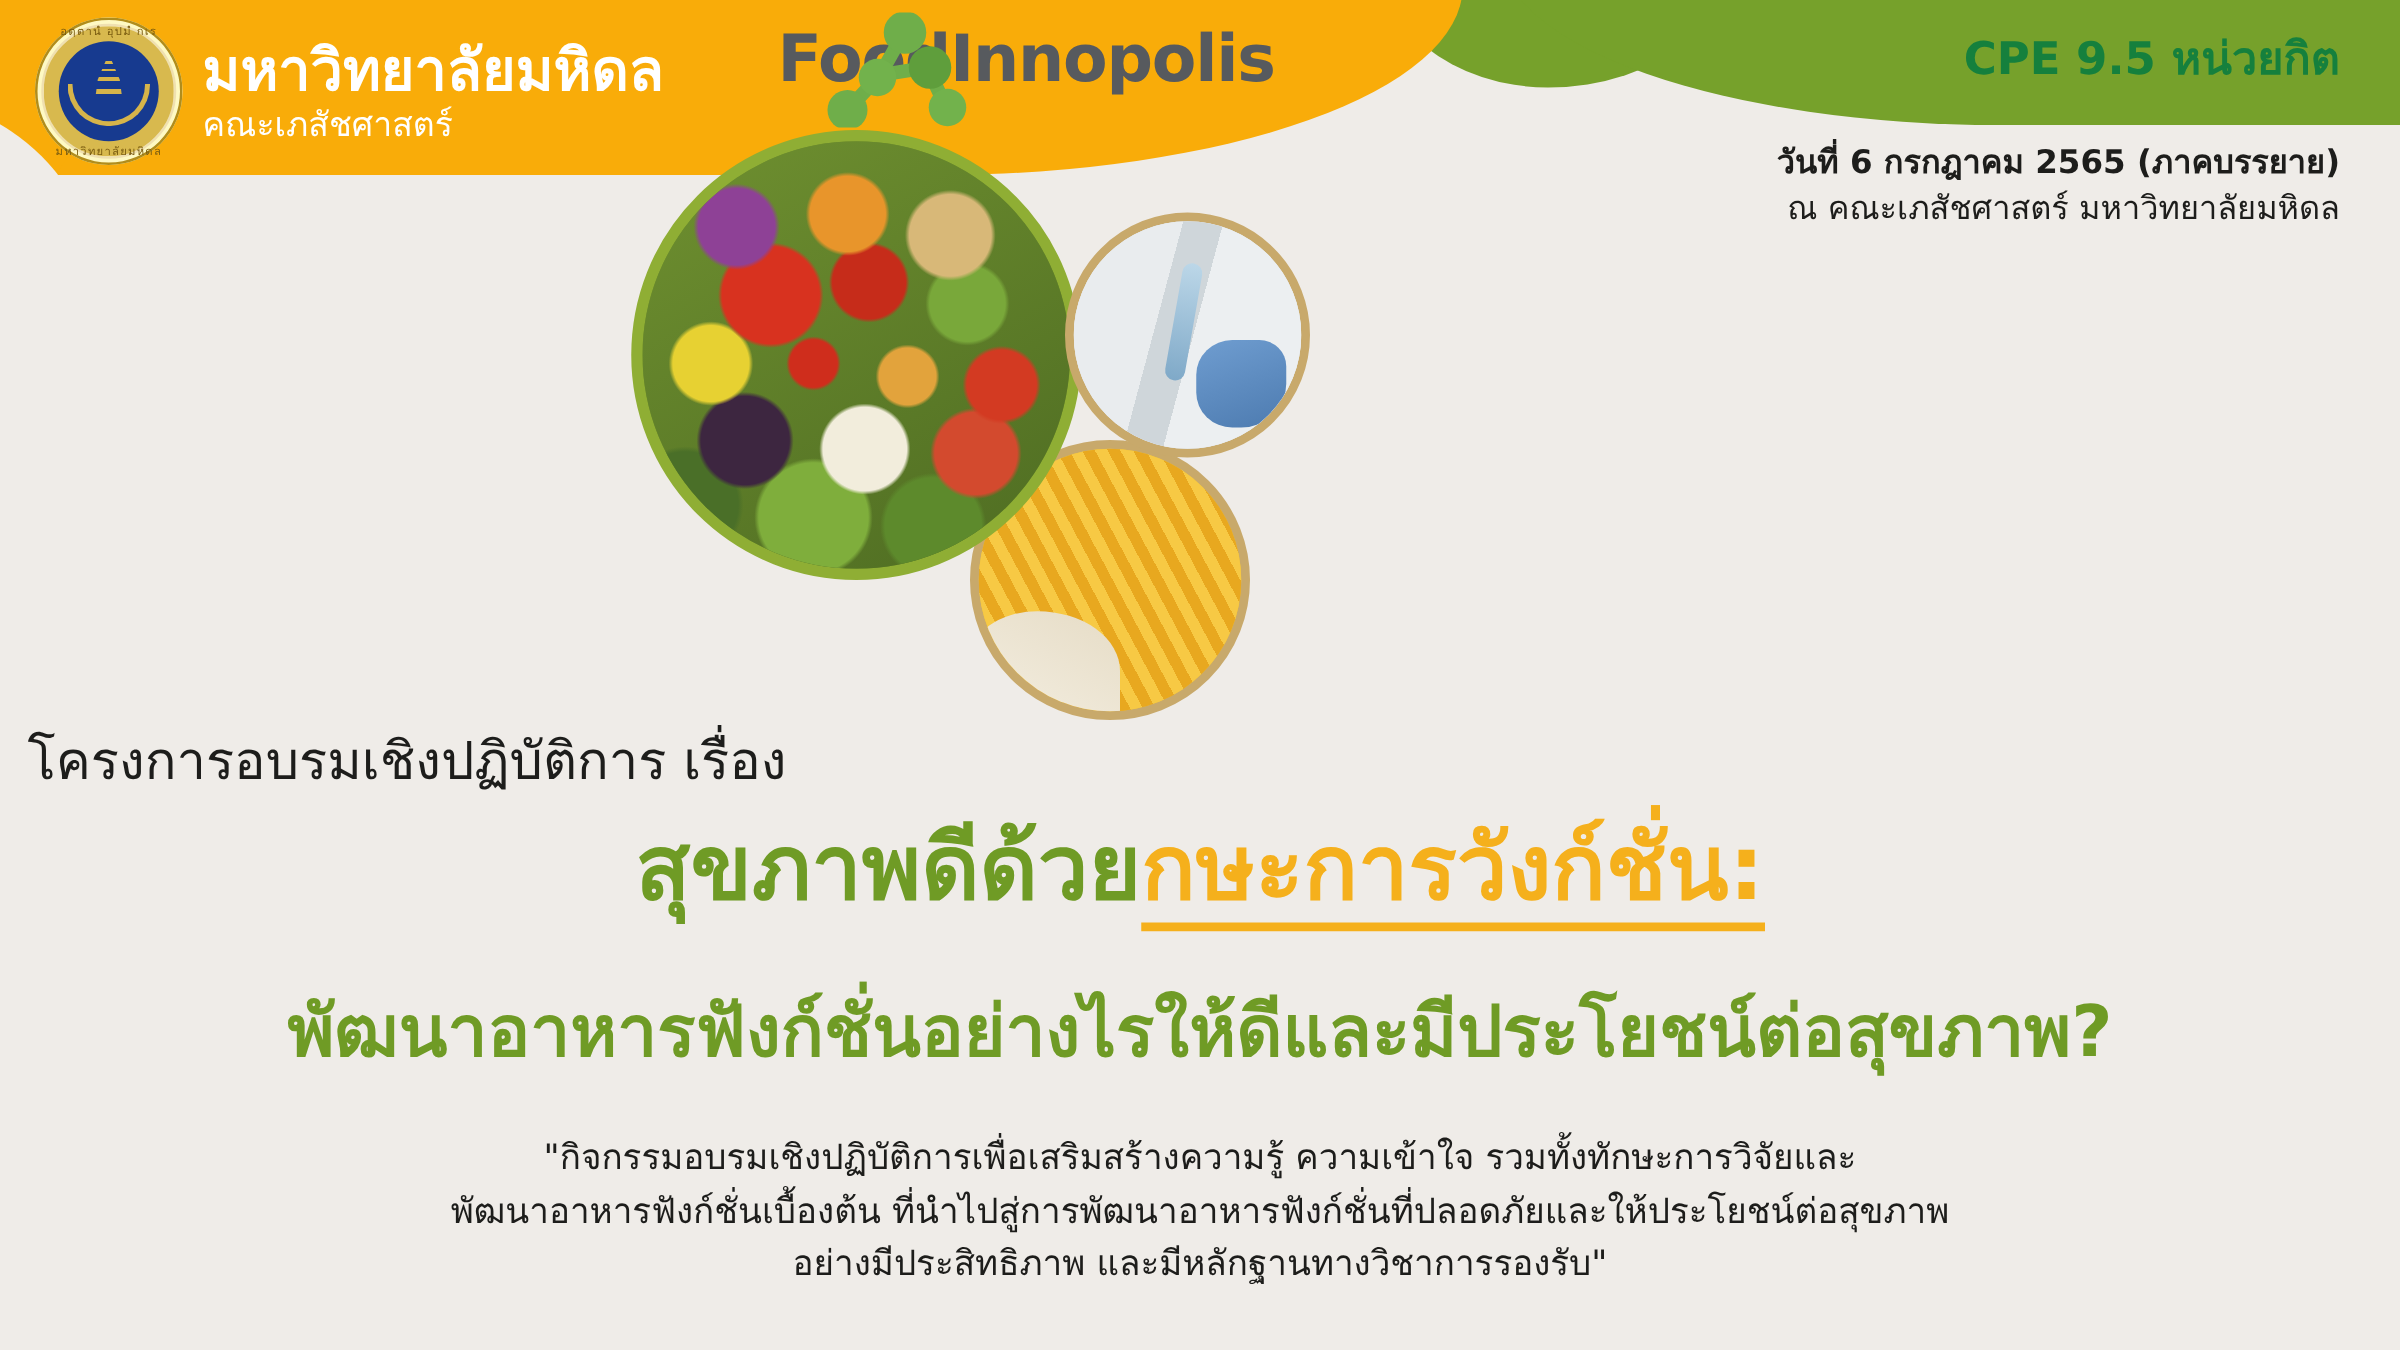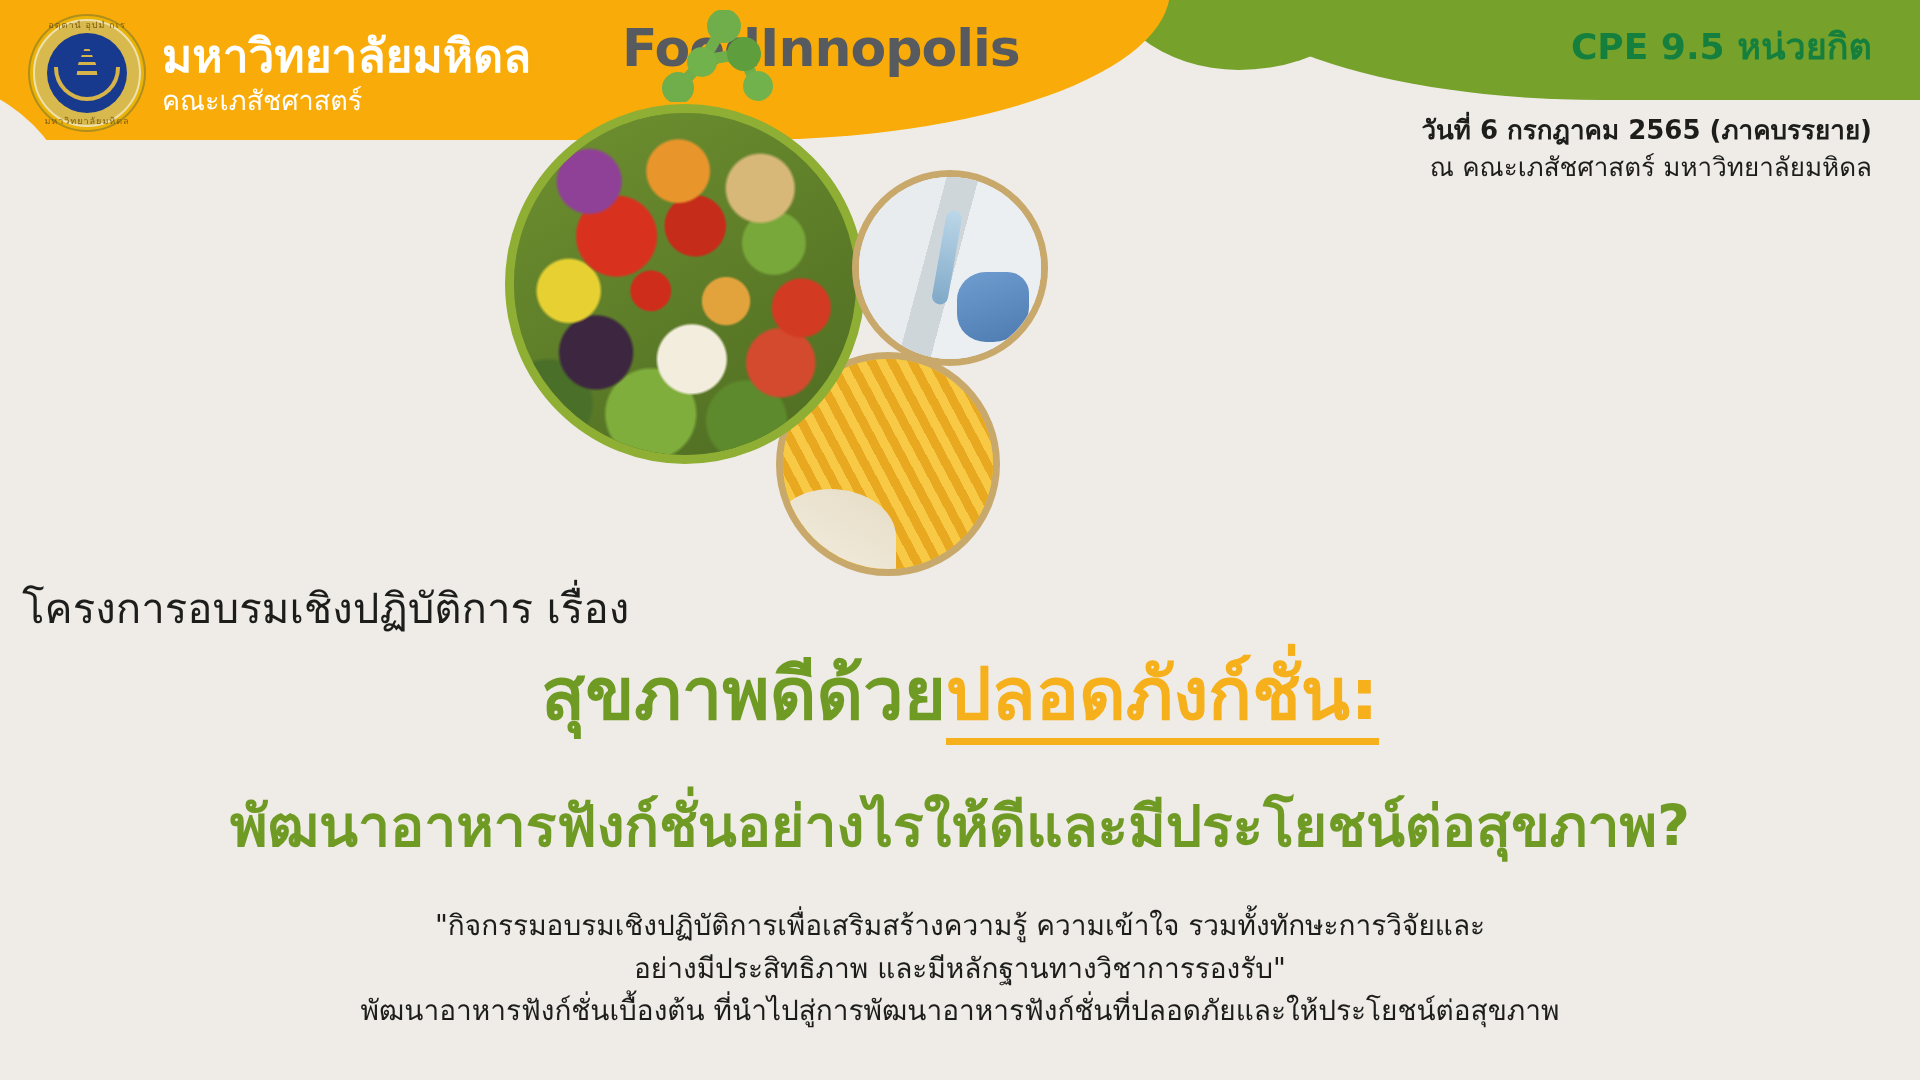--- a/index.html
+++ b/index.html
@@ -49,21 +49,21 @@
     z-index:1;
   }
 
   
   .logo-wrap{
     position:absolute; left:28px; top:14px;
     display:flex; align-items:center; gap:16px; z-index:6;
   }
   .seal{
     width:118px; height:118px; border-radius:50%;
-    background:#eab308;
+    background:#fef9c3;
     position:relative;
     box-shadow:0 0 0 2px #b08d1c inset;
     flex:0 0 auto;
   }
   .seal .ring{
     position:absolute; inset:5px; border-radius:50%;
     border:2px solid #efe0b0;
     background:
       radial-gradient(circle at 50% 50%, #c9a227 0 47%, #d8b94e 47% 100%);
   }
@@ -290,22 +290,22 @@
 <div class="circle-main">
   <div class="veg"></div>
 </div>
 <div class="circle-lab">
   <div class="lab"></div>
 </div>
 
 <div class="kicker">โครงการอบรมเชิงปฏิบัติการ เรื่อง</div>
 
 <div class="title1">
-  <span class="t-green">สุขภาพดีด้วย</span><span class="t-orange">ปลอดภังก์ชั่น:</span>
+  <span class="t-green">สุขภาพดีด้วย</span><span class="t-orange">กษะการวังก์ชั่น:</span>
 </div>
 
 <div class="title2">พัฒนาอาหารฟังก์ชั่นอย่างไรให้ดีและมีประโยชน์ต่อสุขภาพ?</div>
 
 <div class="blurb">
   <div class="pline">"กิจกรรมอบรมเชิงปฏิบัติการเพื่อเสริมสร้างความรู้ ความเข้าใจ รวมทั้งทักษะการวิจัยและ</div>
+  <div class="pline">พัฒนาอาหารฟังก์ชั่นเบื้องต้น ที่นำไปสู่การพัฒนาอาหารฟังก์ชั่นที่ปลอดภัยและให้ประโยชน์ต่อสุขภาพ</div>
   <div class="pline">อย่างมีประสิทธิภาพ และมีหลักฐานทางวิชาการรองรับ"</div>
-  <div class="pline">พัฒนาอาหารฟังก์ชั่นเบื้องต้น ที่นำไปสู่การพัฒนาอาหารฟังก์ชั่นที่ปลอดภัยและให้ประโยชน์ต่อสุขภาพ</div>
 </div>
 
 </body></html>

